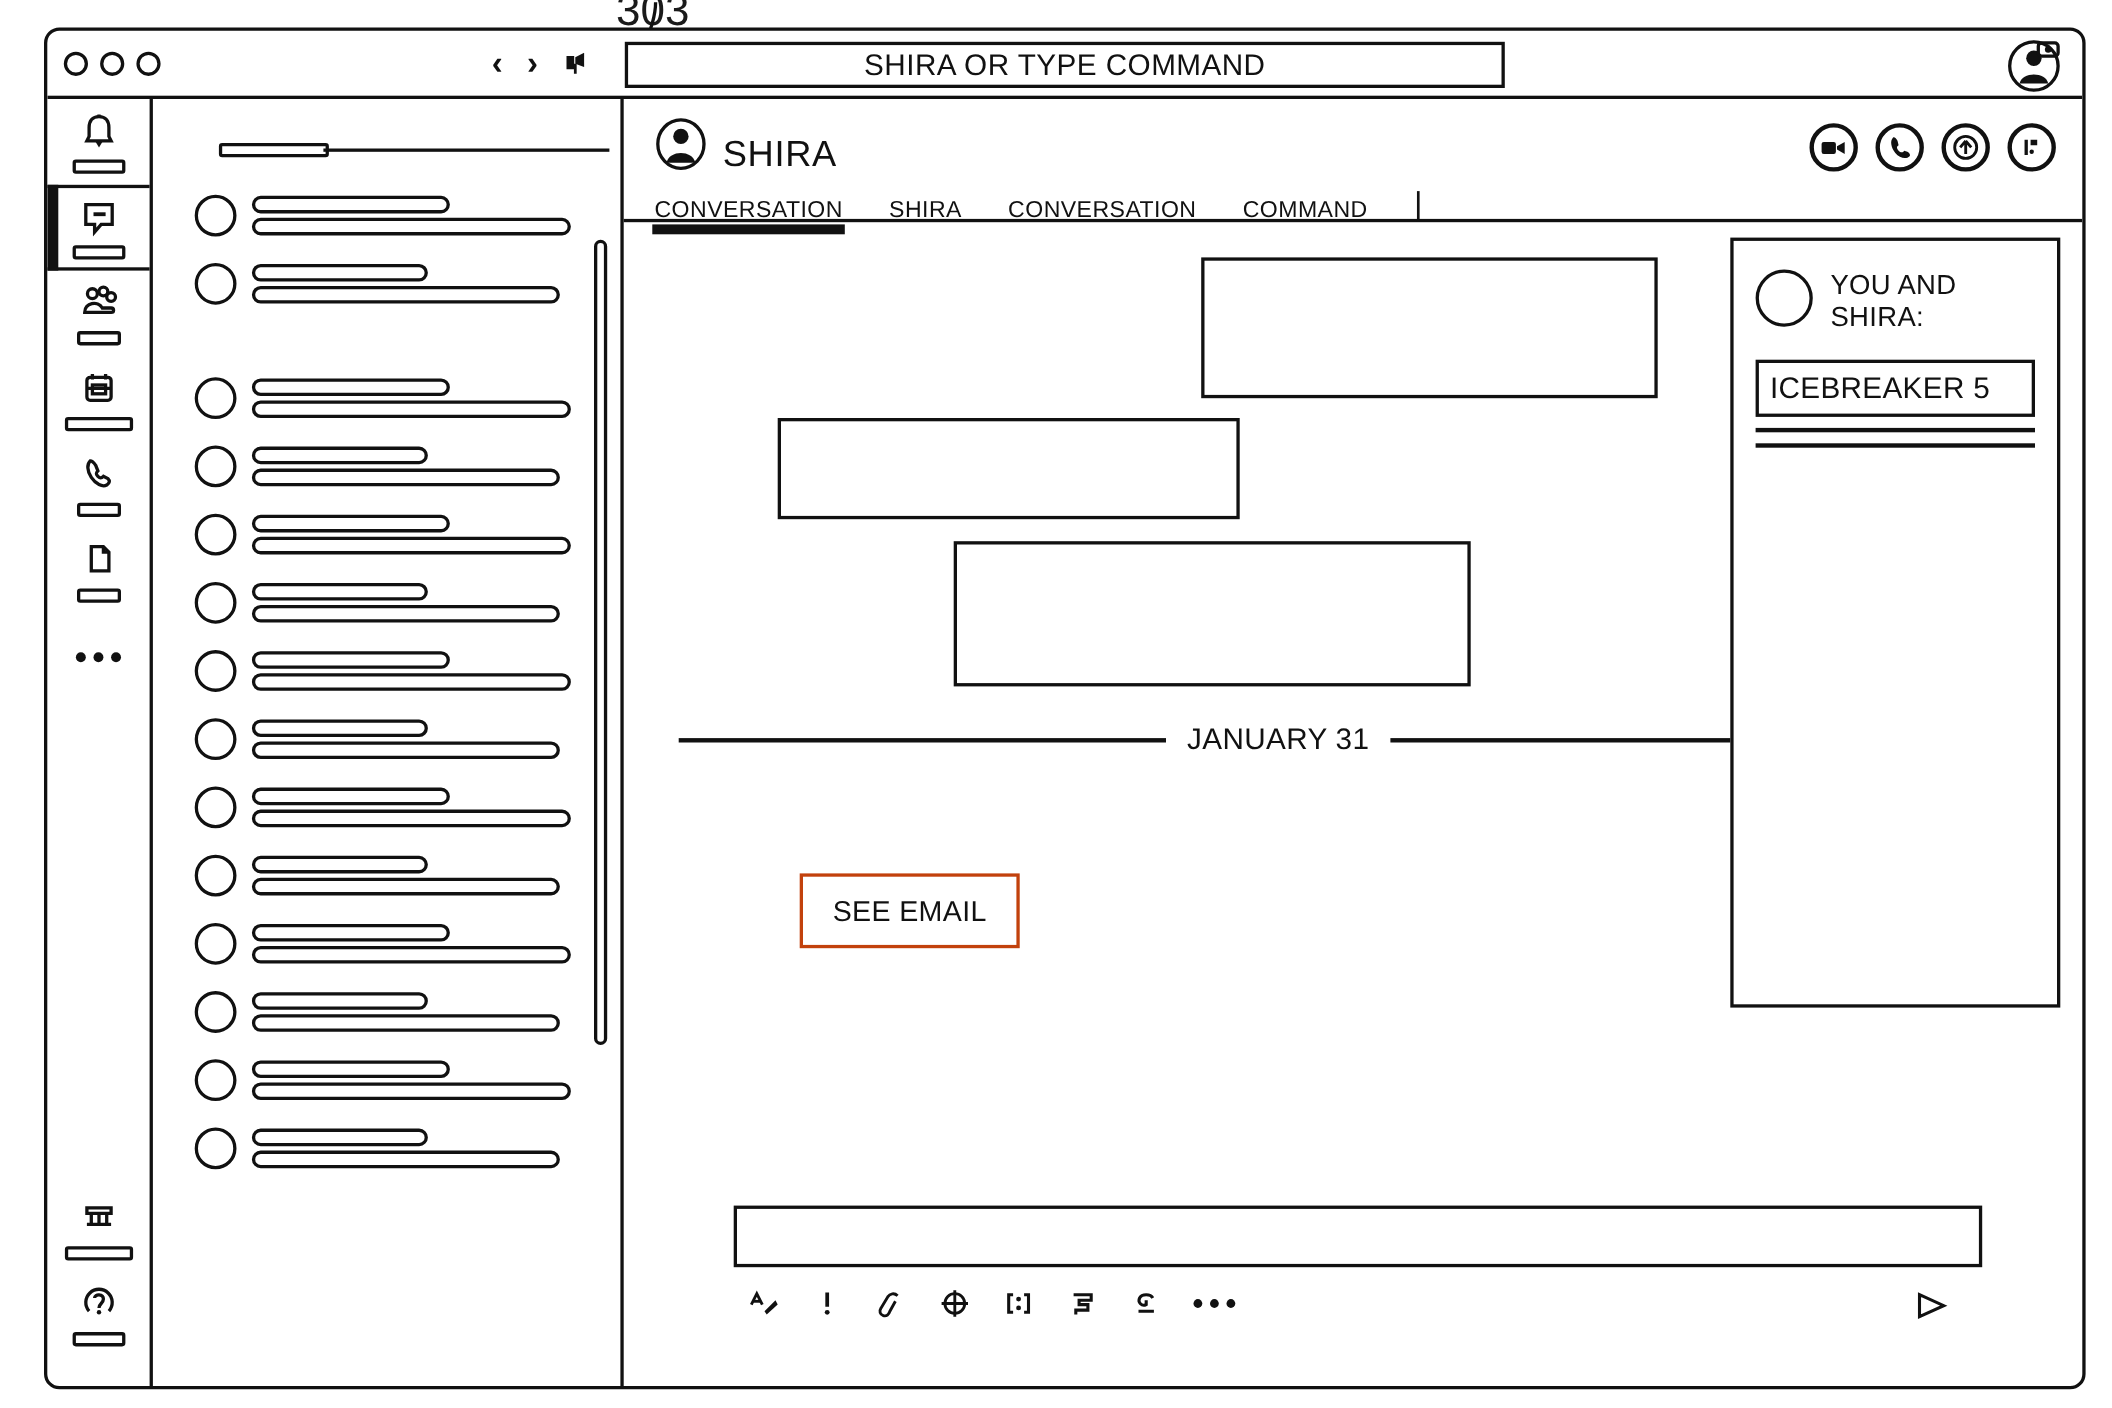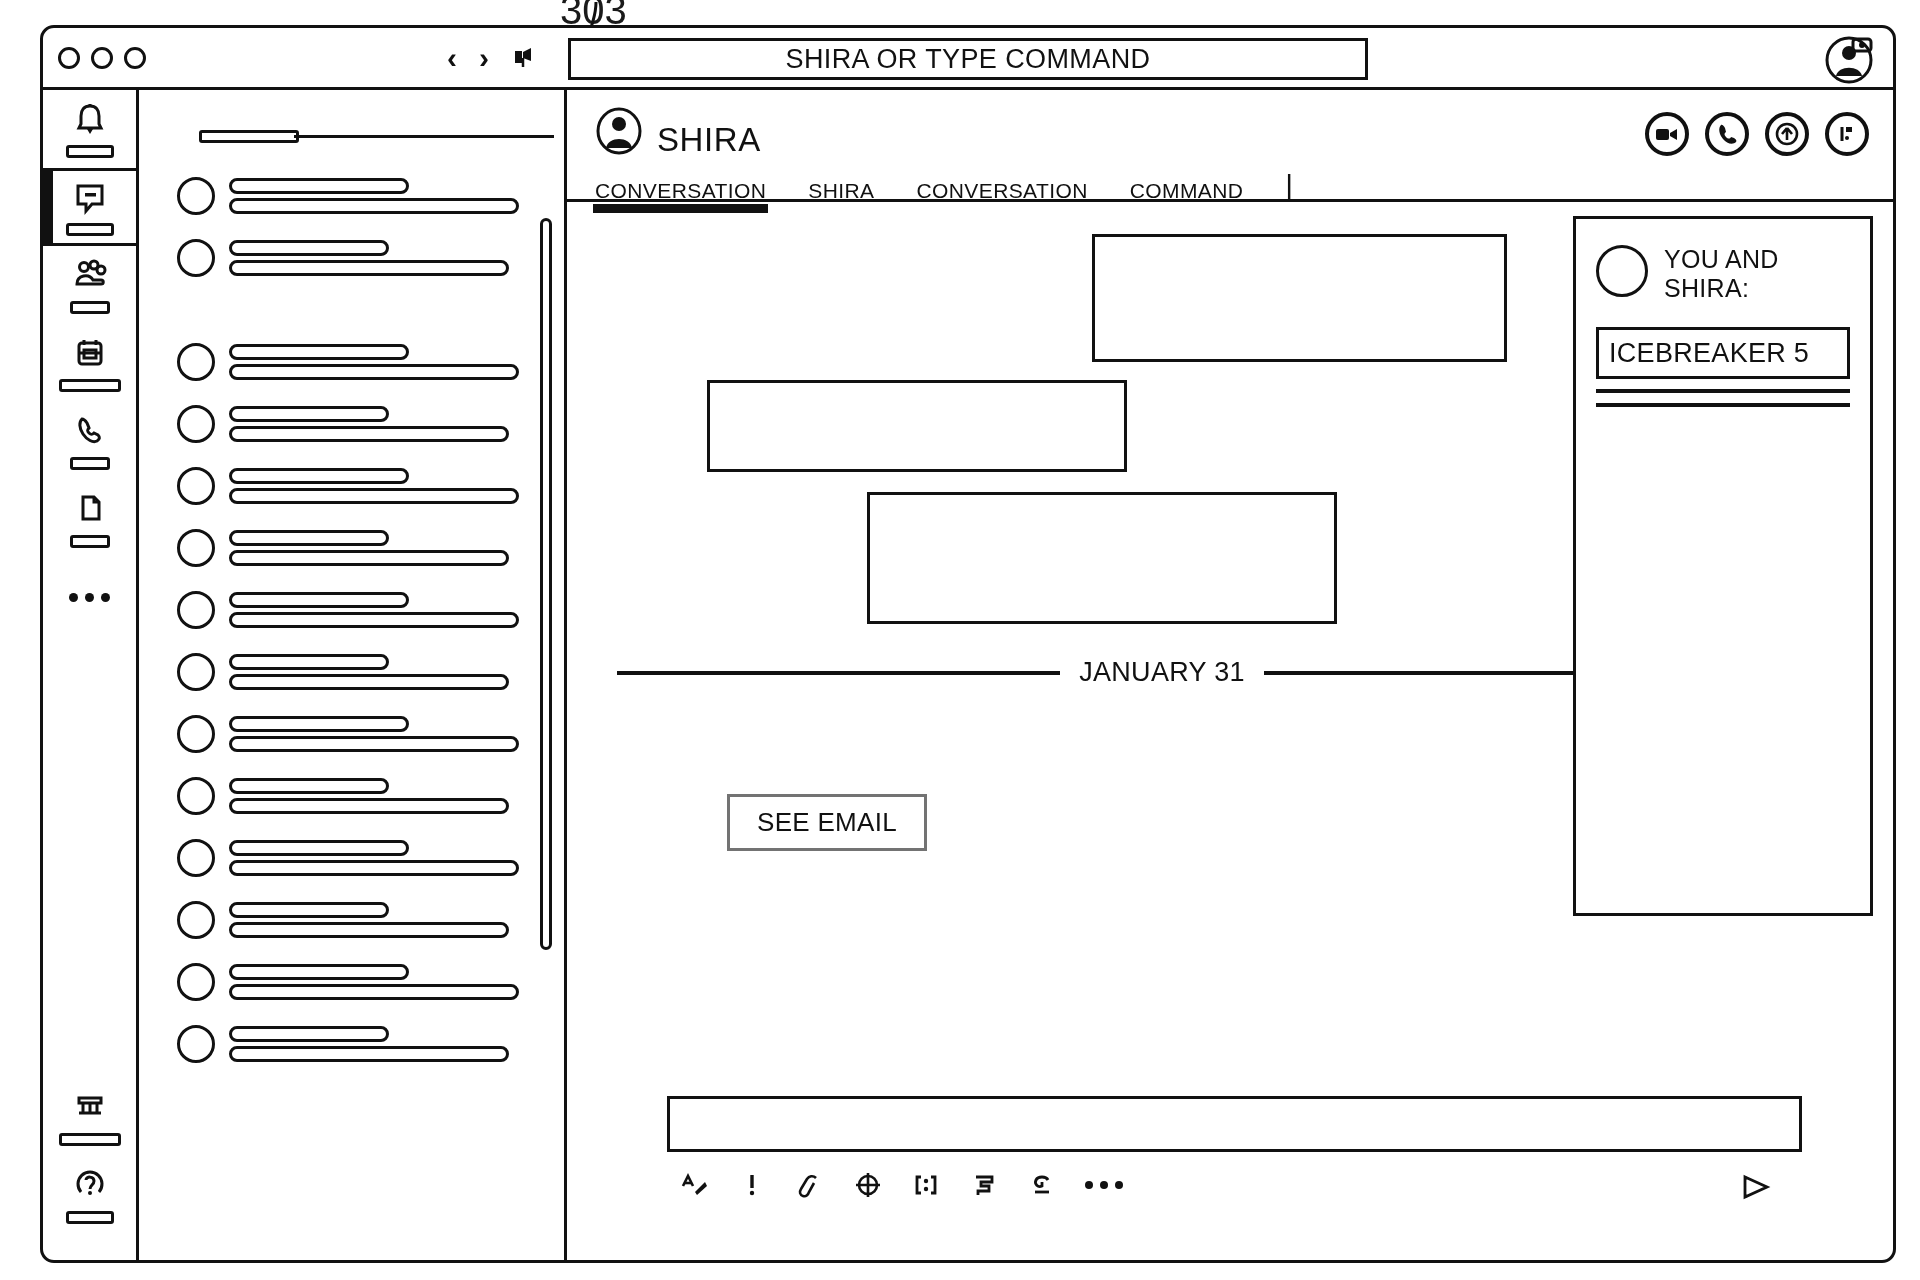--- a/index.html
+++ b/index.html
@@ -106,22 +106,22 @@
   .bubble{position:absolute;border:3px solid #111;box-sizing:border-box;background:#fff;}
   .b1{left:525px;top:32px;width:415px;height:128px;}
   .b2{left:140px;top:178px;width:420px;height:92px;}
   .b3{left:300px;top:290px;width:470px;height:132px;}
 
   .date-div{position:absolute;left:50px;top:455px;width:1090px;display:flex;align-items:center;gap:19px;}
   .date-div .ln{flex:1;height:4px;background:#111;}
   .date-div .dt{font-size:27px;letter-spacing:.3px;white-space:nowrap;}
 
   .see-email{
-    position:absolute;left:160px;top:592px;width:200px;height:57px;
-    border:3px solid #737373;box-sizing:border-box;background:#fff;
+    position:absolute;left:160px;top:592px;width:200px;height:68px;
+    border:3px solid #c2410c;box-sizing:border-box;background:#fff;
     display:flex;align-items:center;justify-content:center;font-size:26px;letter-spacing:.3px;
   }
 
   
   .info-panel{
     position:absolute;right:20px;top:14px;width:300px;height:700px;
     border:3px solid #111;box-sizing:border-box;background:#fff;padding:26px 20px 0 20px;
   }
   .ip-head{display:flex;gap:16px;}
   .ip-avatar{width:52px;height:52px;border:3px solid #111;border-radius:50%;box-sizing:border-box;flex:0 0 52px;}

